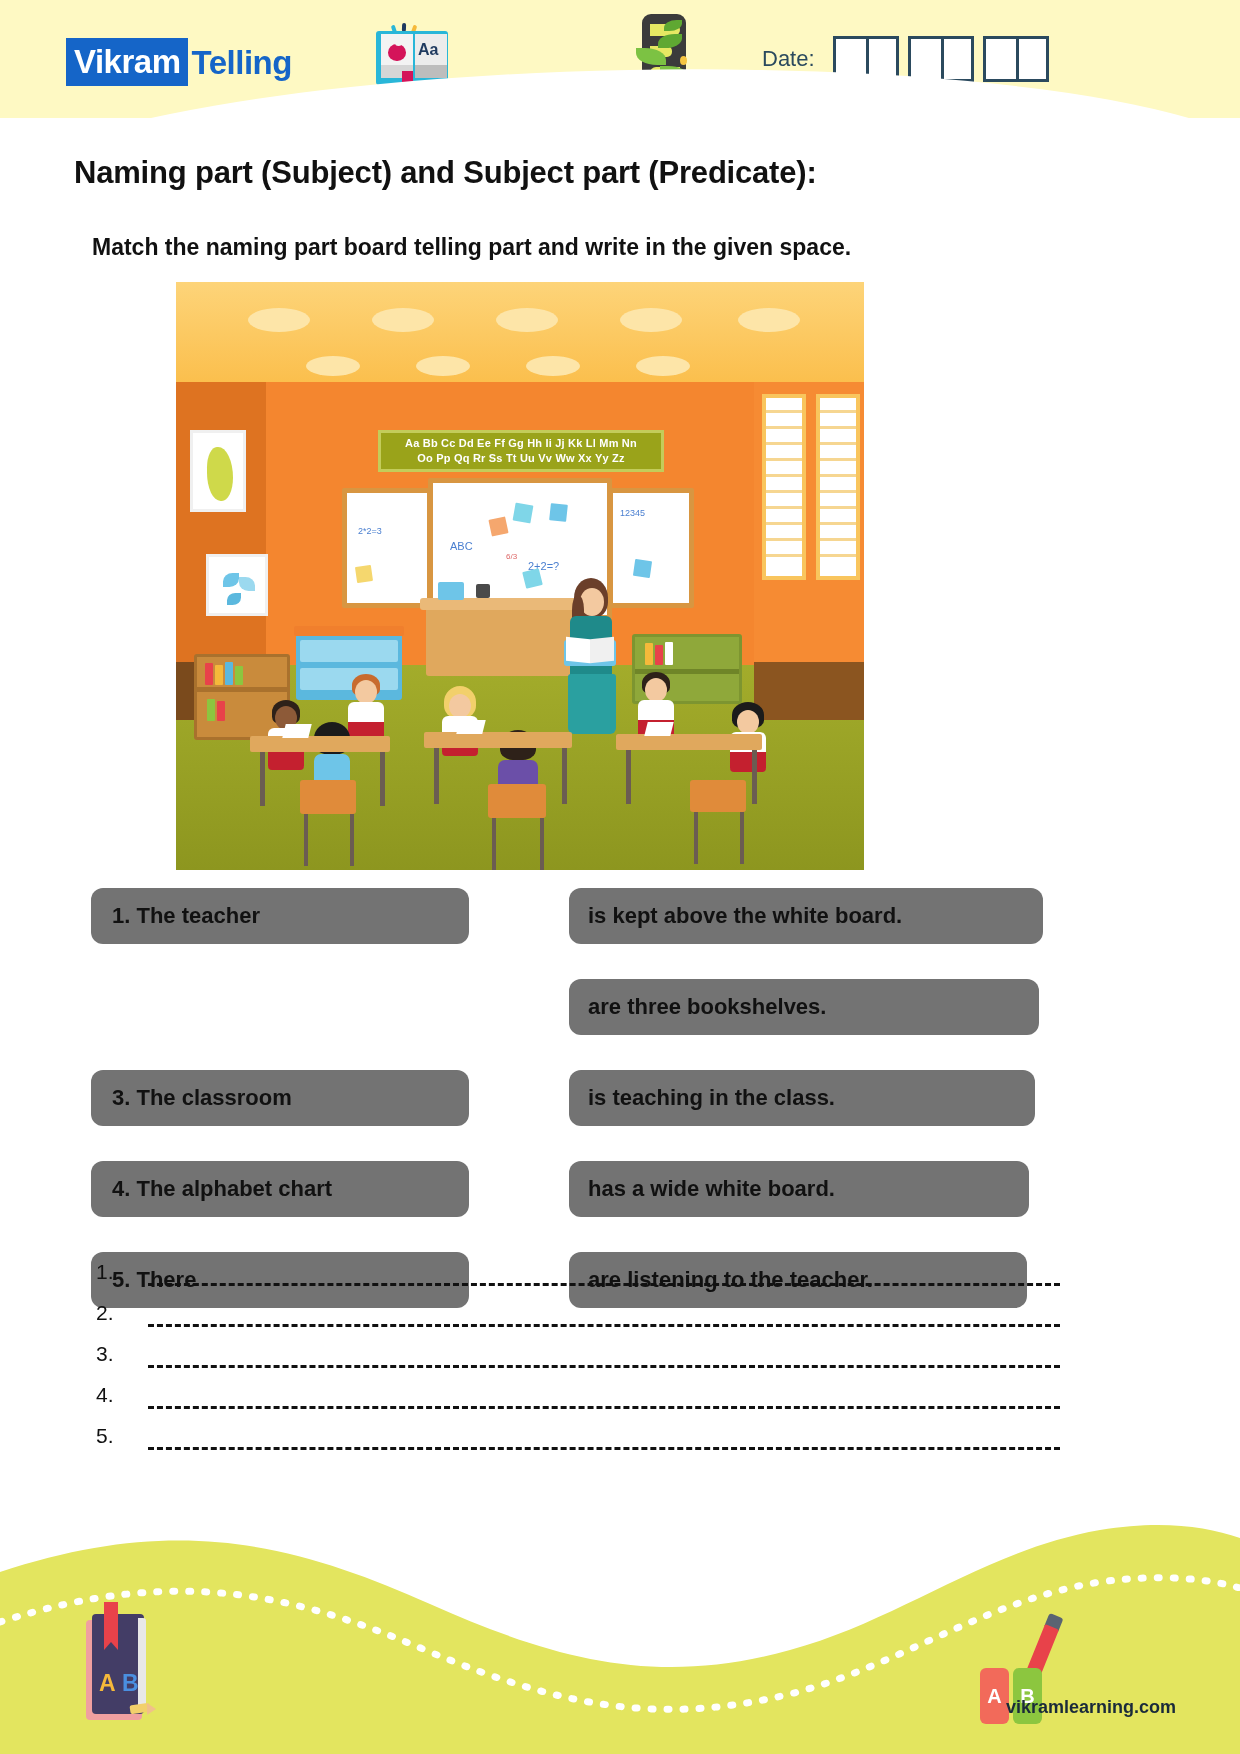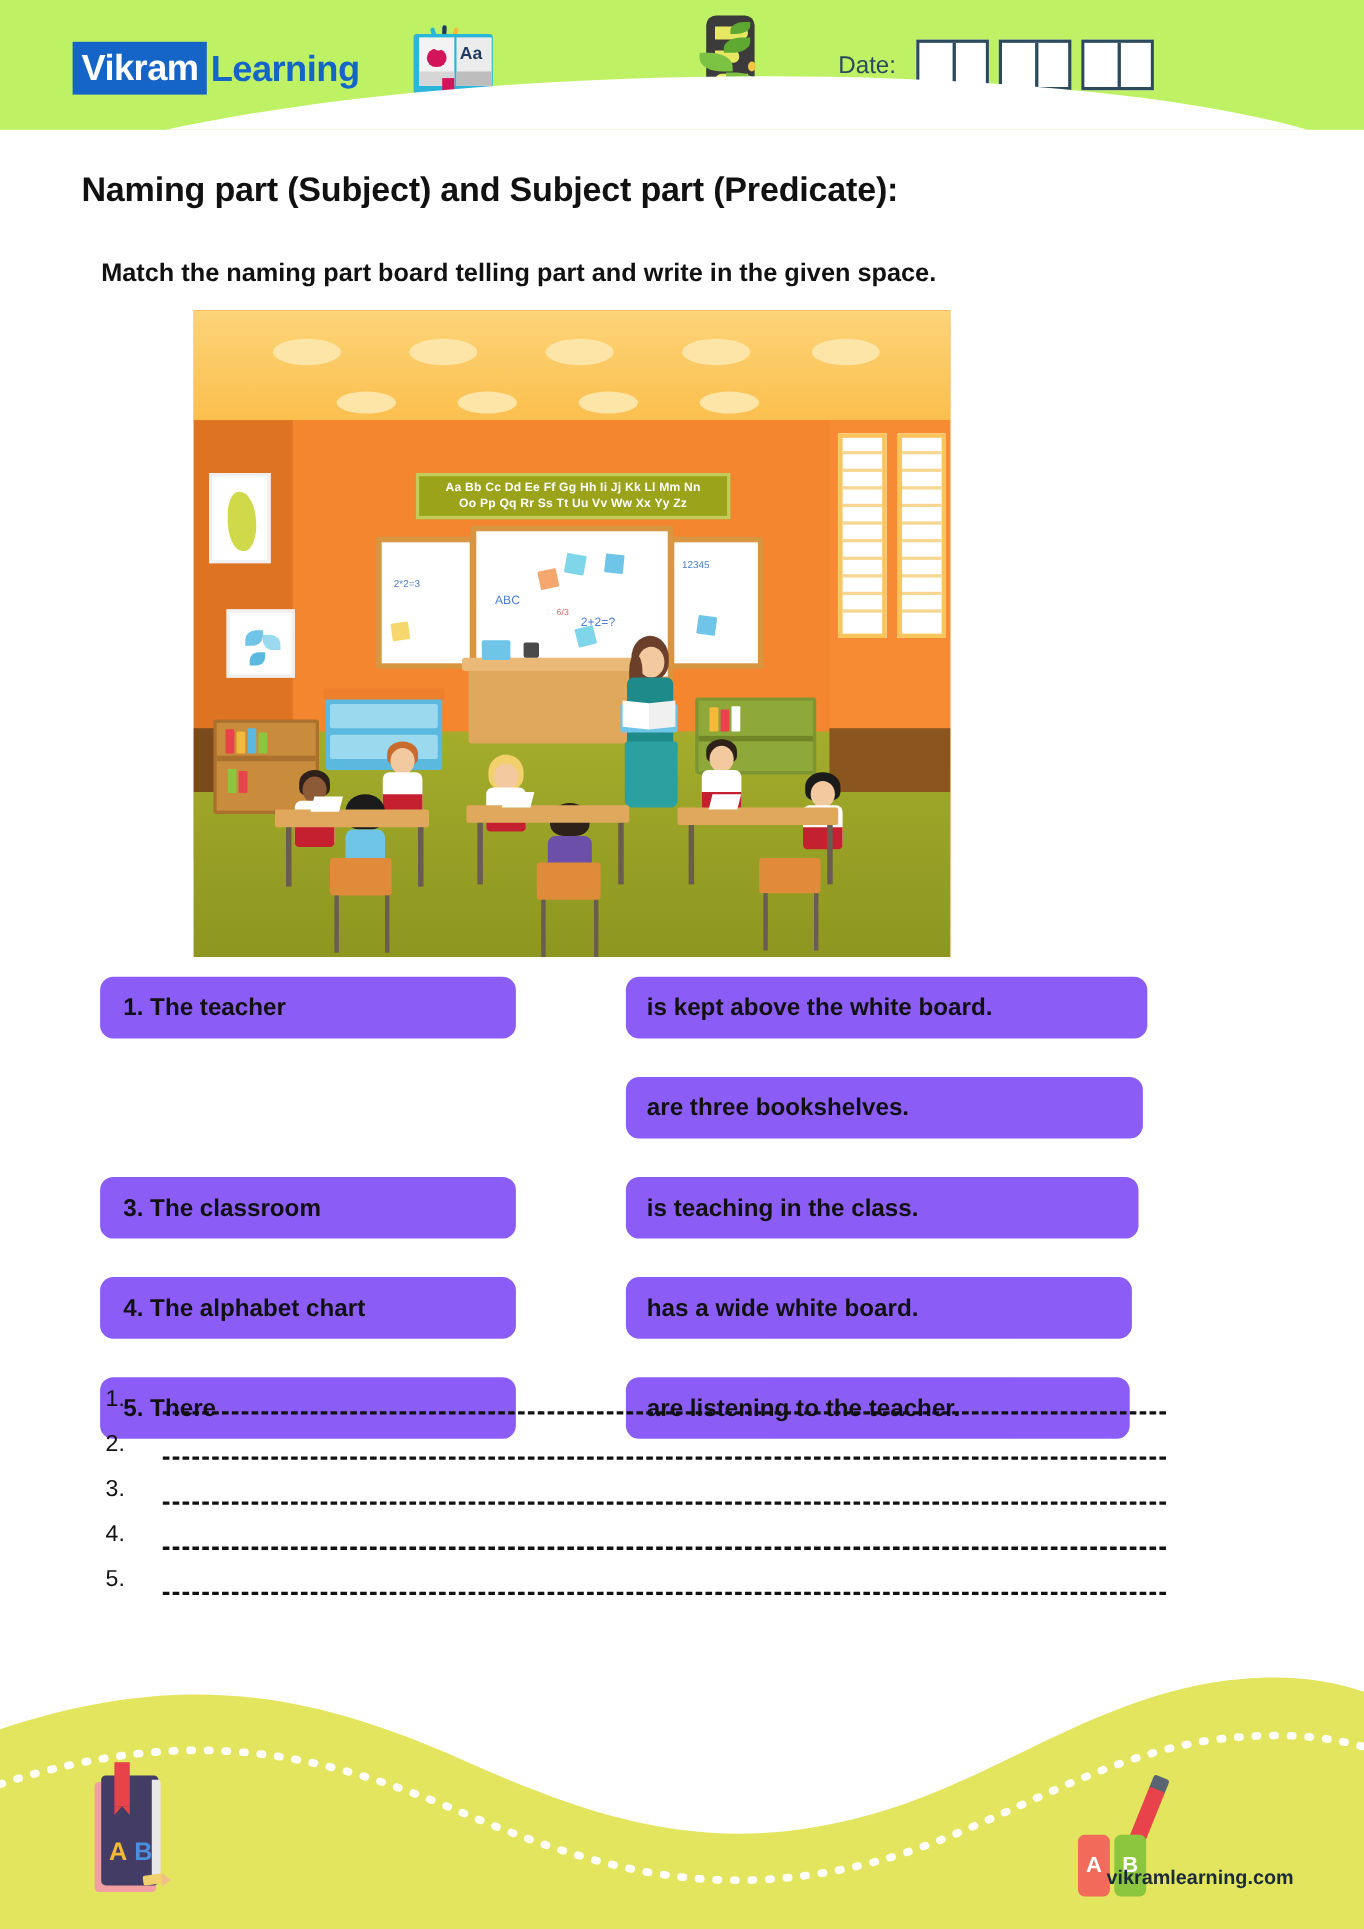--- a/index.html
+++ b/index.html
@@ -10,21 +10,21 @@
     position: relative;
     overflow: hidden;
   }
 
   
   .header {
     position: absolute;
     top: 0; left: 0;
     width: 1240px;
     height: 118px;
-    background: #bef264;
+    background: #fef9c3;
     overflow: hidden;
   }
   .header-wave {
     position: absolute;
     left: -20px; bottom: -72px;
     width: 1300px; height: 120px;
     background: #ffffff;
     border-radius: 50% 50% 0 0 / 100% 100% 0 0;
     transform: rotate(-1.1deg);
   }
@@ -152,21 +152,21 @@
   .bag { position: absolute; border-radius: 7px; }
 
   .teacher-desk { position: absolute; left: 250px; top: 322px; width: 152px; height: 72px; background: #e0a85d; border-radius: 3px; }
   .teacher-desk-top { position: absolute; left: 244px; top: 316px; width: 164px; height: 12px; background: #eab978; border-radius: 3px; }
 
   
   .match { position: absolute; left: 91px; top: 888px; width: 1060px; }
   .match-row { position: relative; height: 72px; margin-bottom: 19px; }
   .pill {
     position: absolute; top: 0;
-    background: #8b5cf6;
+    background: #737373;
     border-radius: 12px;
     display: flex; align-items: center;
     font-size: 22px; font-weight: bold; color: #111111;
     font-family: "Liberation Sans", sans-serif;
     height: 56px;
   }
   .pill-left { left: 0; width: 378px; padding-left: 21px; }
   .pill-right { left: 478px; padding-left: 19px; }
 
   
@@ -225,21 +225,21 @@
   .fp-eraser { position: absolute; left: 0; top: 0; width: 15px; height: 14px; background: #5a6472; border-radius: 3px 3px 0 0; }
 </style>
 </head>
 <body>
 
 <div class="header">
   <div class="header-inner">
 
     <div class="logo">
       <span class="logo-badge">Vikram</span>
-      <span class="logo-word">Learning</span>
+      <span class="logo-word">Telling</span>
     </div>
 
     <div class="book-icon">
       <div class="spark" style="left:18px;top:0;background:#29b6d8;transform:rotate(-18deg);"></div>
       <div class="spark" style="left:28px;top:-2px;background:#1f3a5f;transform:rotate(2deg);"></div>
       <div class="spark" style="left:38px;top:0;background:#f5b93a;transform:rotate(20deg);"></div>
       <div class="bk-base">
         <div class="bk-pg-l"></div>
         <div class="bk-pg-r"></div>
         <div class="bk-pg-lb"></div>

